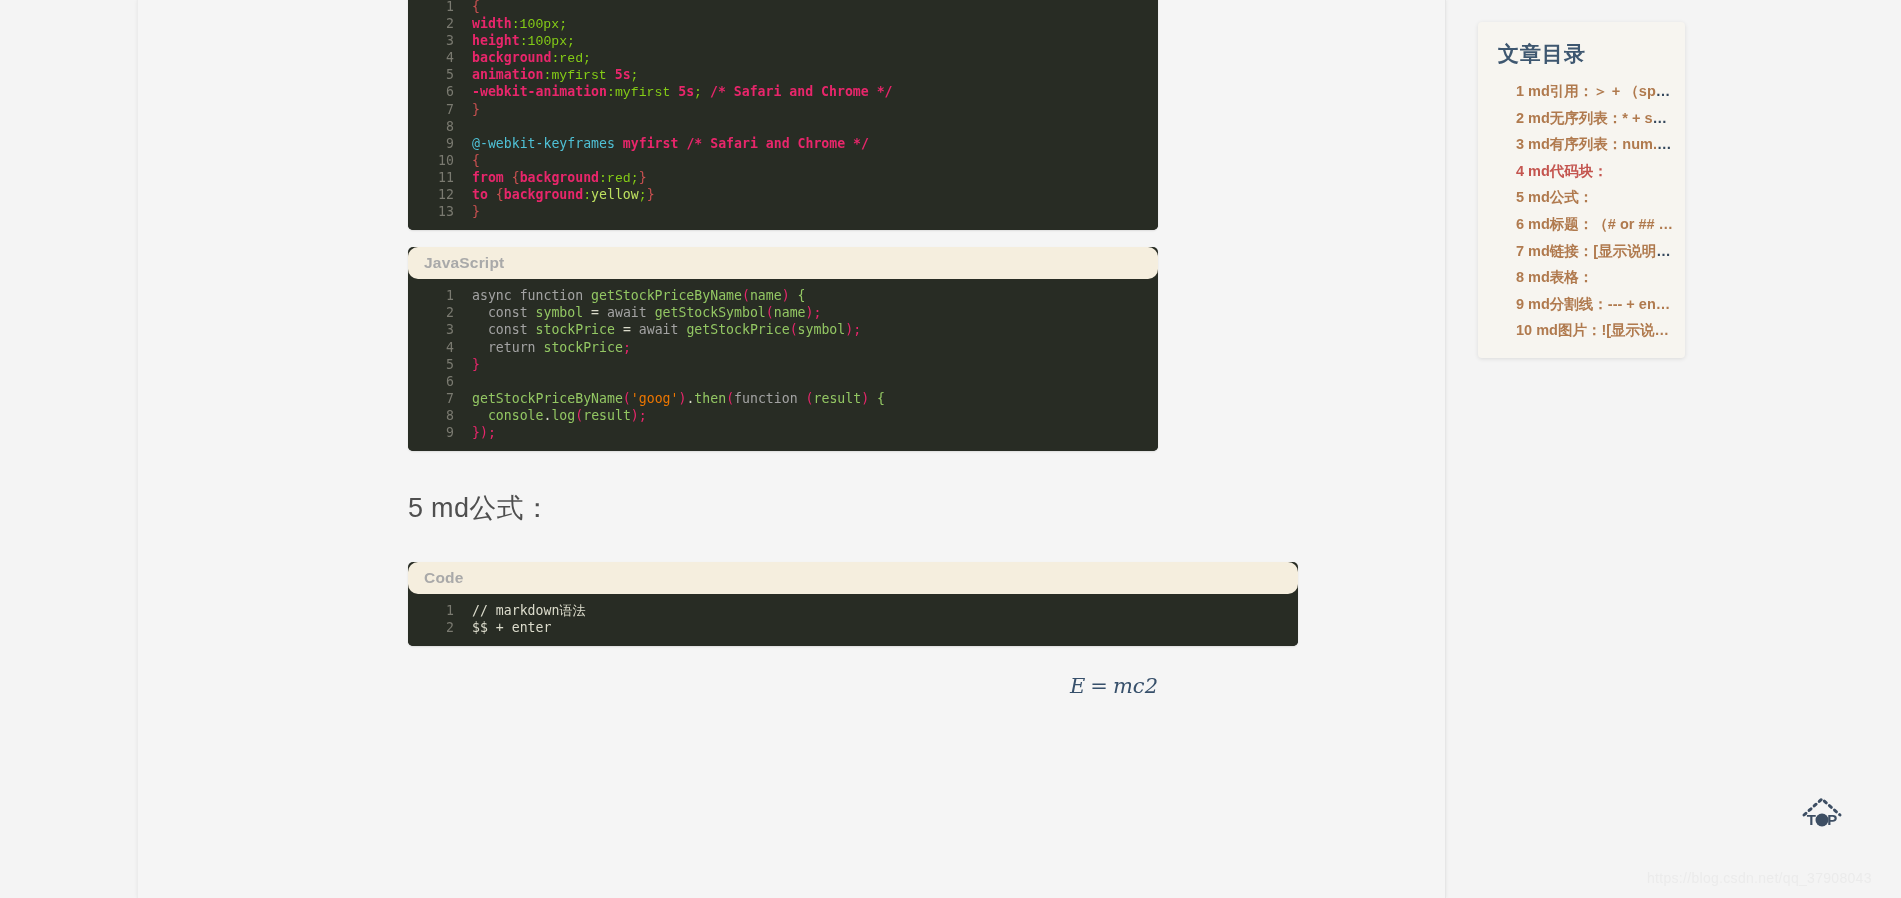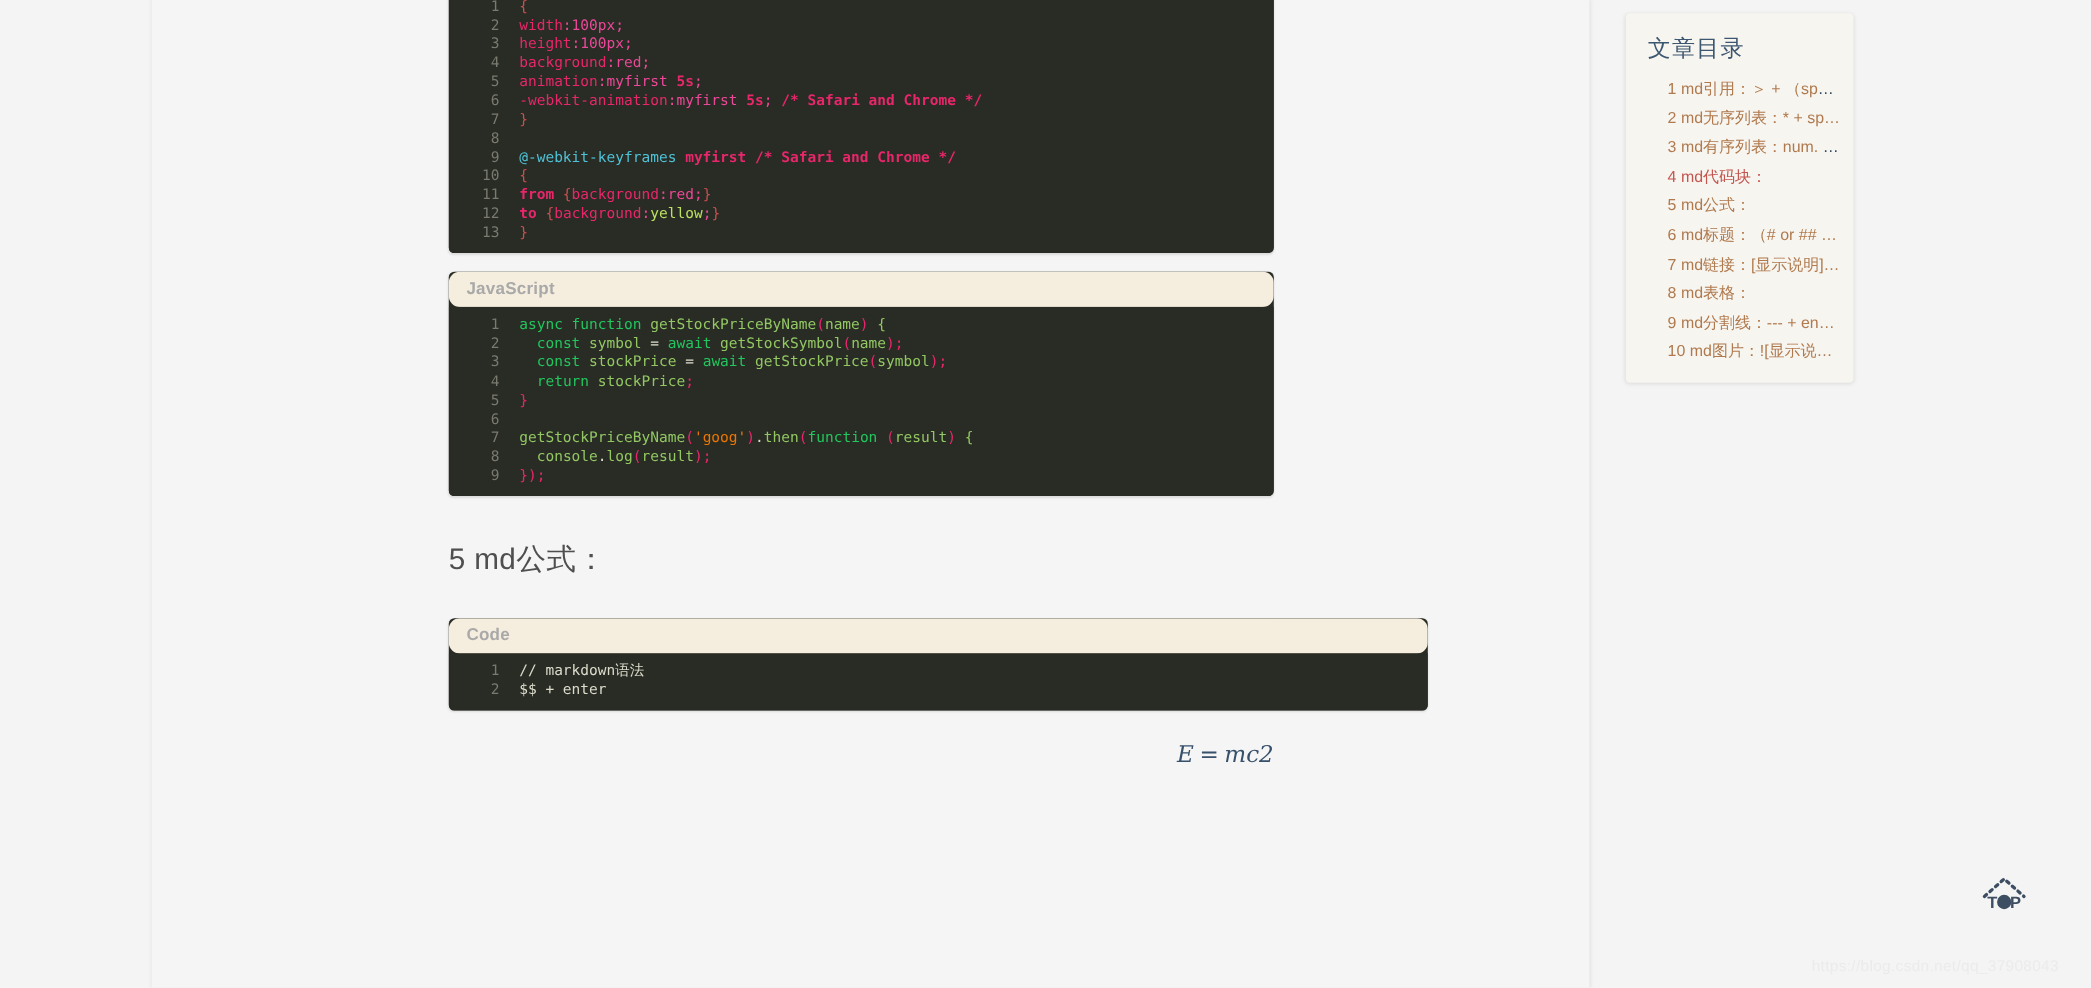--- a/index.html
+++ b/index.html
@@ -66,27 +66,27 @@
     width: 46px;
     text-align: right;
     margin-right: 18px;
     color: #7a7a70;
     user-select: none;
   }
   .row { display: block; height: 17.1px; }
 
   
   .t-punc   { color: #c85050; }
-  .t-prop   { color: #e8266b; font-weight: normal; }
-  .t-val    { color: #ec4899; }
+  .t-prop   { color: #e8266b; font-weight: bold; }
+  .t-val    { color: #84cc16; font-family: Liberation Mono, monospace; }
   .t-pink   { color: #e8266b; font-weight: bold; }
   .t-cmt    { color: #e8266b; font-weight: bold; }
   .t-at     { color: #4fc1d6; }
   .t-yellow { color: #bde05f; }
-  .t-kw     { color: #22c55e; text-align: right; }
+  .t-kw     { color: #a3a3a3; text-align: right; }
   .t-fn     { color: #93c763; }
   .t-str    { color: #ec7600; }
   .t-paren  { color: #e8266b; }
   .t-plain  { color: #dcdccc; }
   .t-gray   { color: #dcdccc; }
 
   
   h2.md-h {
     font-family: "Liberation Sans", sans-serif;
     font-weight: normal;
@@ -104,26 +104,27 @@
     font-family: "DejaVu Serif", "Liberation Serif", serif;
     font-style: italic;
     font-size: 21px;
     color: #37506b;
   }
   .formula .eq { font-style: normal; padding: 0 5px; }
 
   
   .toc {
     position: absolute;
-    left: 1478px; top: 12px;
+    left: 1478px; top: 22px;
     width: 207px;
     background: #f7f5f0;
     border-radius: 4px;
     box-shadow: 0 1px 4px rgba(0,0,0,.10);
     padding: 14px 10px 14px 14px;
+    font-weight: bold;
   }
   .toc-title {
     font-family: "Liberation Sans", sans-serif;
     font-size: 21px;
     color: #3e5770;
     margin: 4px 0 10px 6px;
     letter-spacing: 1px;
   }
   ol.toc-list {
     margin: 0; padding: 0 0 0 22px;

